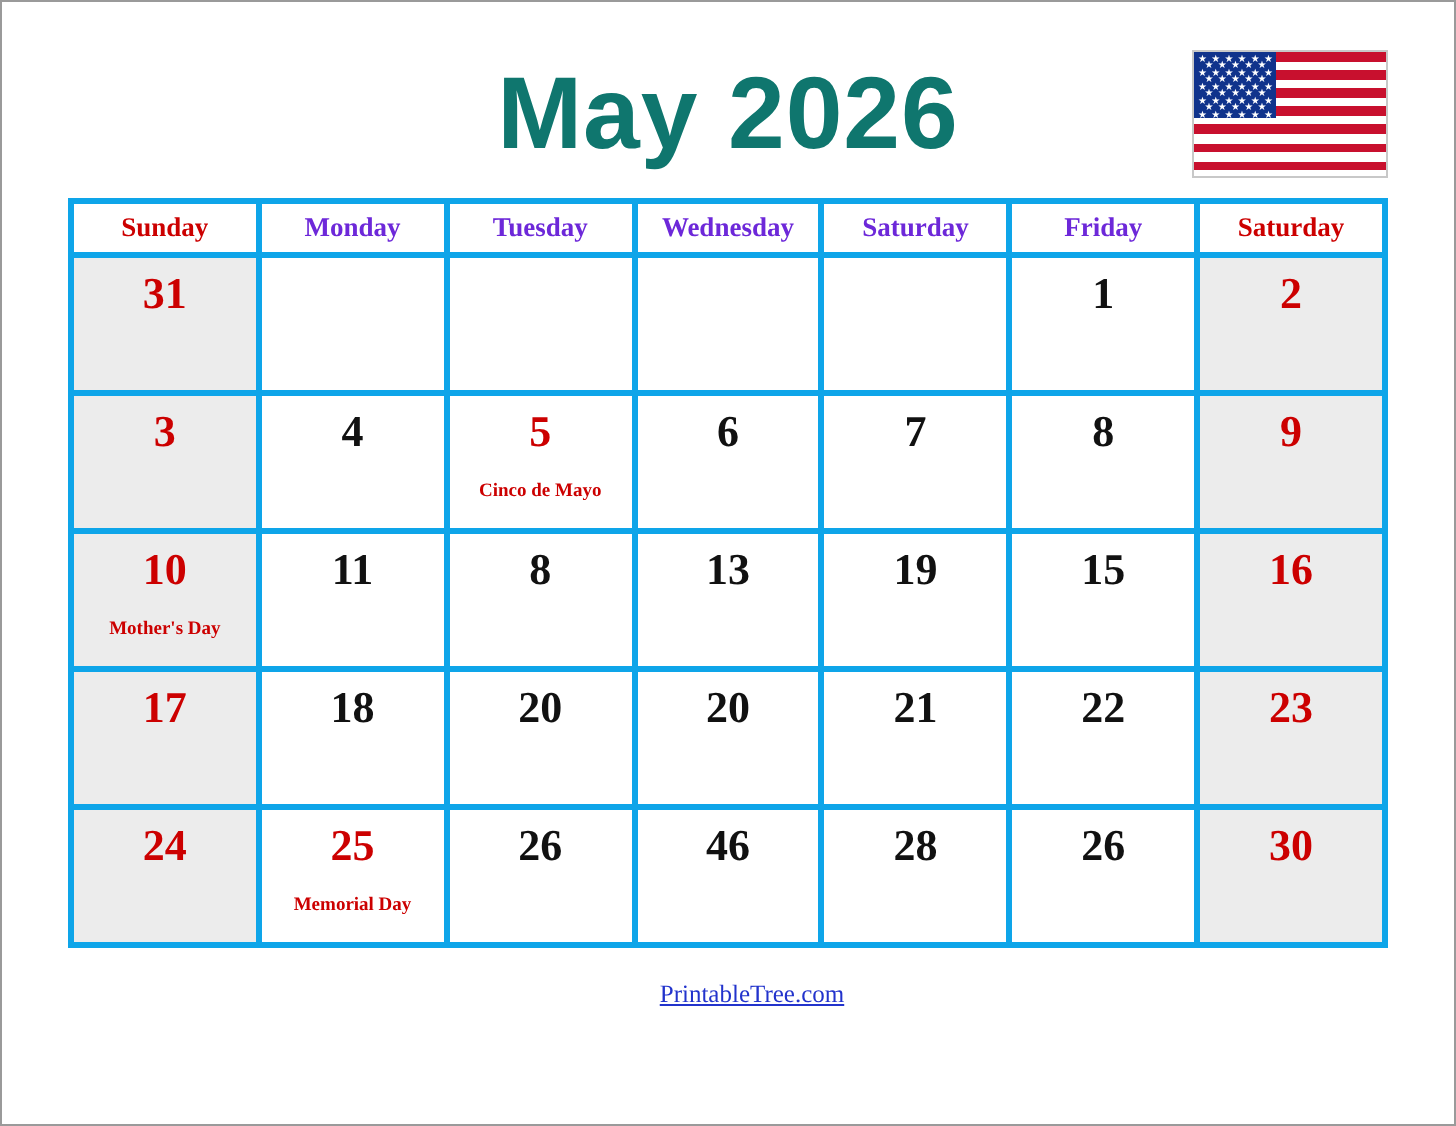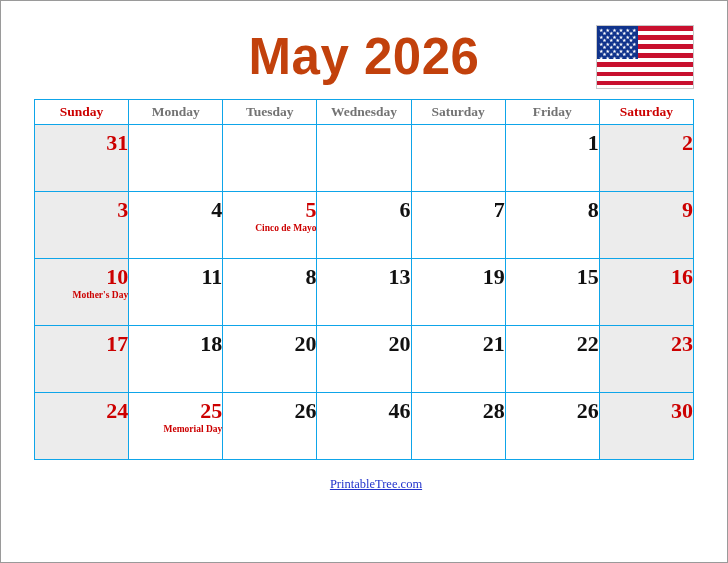--- a/index.html
+++ b/index.html
@@ -30,21 +30,21 @@
   .title {
     position: absolute;
     left: 0;
     right: 0;
     top: 26px;
     text-align: center;
     font-family: "Liberation Sans", sans-serif;
     font-weight: bold;
     font-size: 51px;
     letter-spacing: 0.5px;
-    color: #c2410c;
+    color: #0f766e;
   }
   
   .flag {
     position: absolute;
     right: 33px;
     top: 24px;
     width: 96px;
     height: 62px;
     background: #ffffff;
     border: 1px solid #c8c8c8;
@@ -74,63 +74,63 @@
   }
 
   
   .calendar {
     margin: 0 33px;
     border-collapse: collapse;
     table-layout: fixed;
     width: 660px;
   }
   .calendar th, .calendar td {
-    border: 1px solid #0ea5e9;
+    border: 3px solid #0ea5e9;
     padding: 0;
     vertical-align: top;
   }
   .calendar th {
     height: 24px;
     font-family: "Liberation Serif", serif;
     font-weight: bold;
     font-size: 13.5px;
-    color: #737373;
+    color: #6d28d9;
     background: #ffffff;
     text-align: center;
     vertical-align: middle;
   }
   .calendar th.weekend {
     color: #cc0000;
   }
   .calendar td {
     height: 66px;
     background: #ffffff;
   }
   .calendar td.weekend {
     background: #ececec;
   }
   .cell {
     position: relative;
     height: 100%;
     padding-top: 6px;
     box-sizing: border-box;
-    text-align: right;
+    text-align: center;
   }
   .daynum {
     font-family: "Liberation Serif", serif;
     font-weight: bold;
     font-size: 22px;
     color: #111111;
     line-height: 24px;
   }
   .daynum.red {
     color: #cc0000;
   }
   .event {
-    margin-top: 1px;
+    margin-top: 13px;
     font-family: "Liberation Serif", serif;
     font-weight: bold;
     font-size: 9.5px;
     color: #cc0000;
     line-height: 11px;
   }
 
   
   .footer {
     margin-top: 14px;

